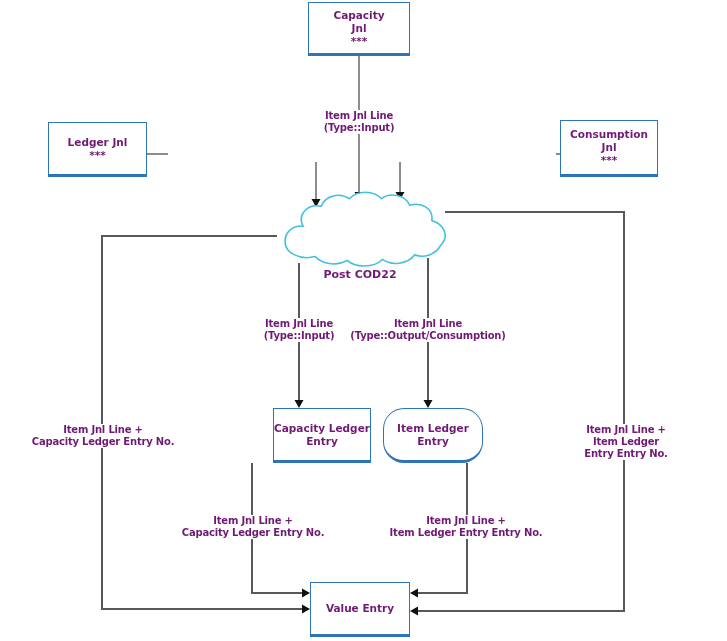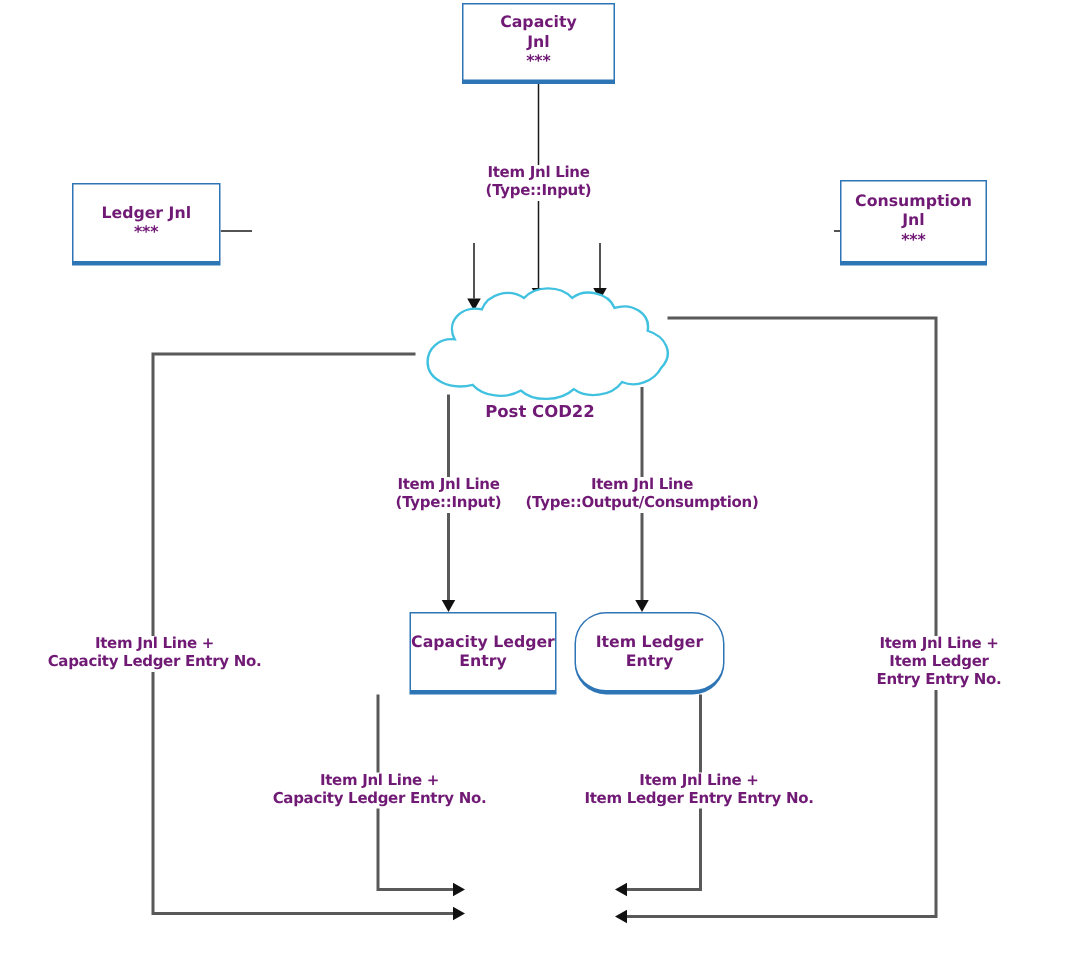--- a/index.html
+++ b/index.html
@@ -64,20 +64,21 @@
 ***</div>
   <div class="node" style="left:48px;top:122px;width:97px;height:51px;">Ledger Jnl
 ***</div>
   <div class="node" style="left:560px;top:120px;width:96px;height:53px;">Consumption
 Jnl
 ***</div>
   <div class="node" style="left:237px;top:408px;width:96px;height:51px;margin-left:36px;">Capacity Ledger
 Entry</div>
   <div class="node" style="left:383px;top:408px;width:98px;height:51px;border-radius:21px;">Item Ledger
 Entry</div>
+  <div class="node" style="left:310px;top:582px;width:98px;height:51px;">Value Entry</div>
 
   <div class="cloud-text" style="left:360px;top:224px;margin-top:44px;">Post COD22</div>
 
   <div class="lbl" style="left:359px;top:110px;">Item Jnl Line
 (Type::Input)</div>
   <div class="lbl" style="left:299px;top:318px;">Item Jnl Line
 (Type::Input)</div>
   <div class="lbl" style="left:428px;top:318px;">Item Jnl Line
 (Type::Output/Consumption)</div>
   <div class="lbl" style="left:103px;top:424px;">Item Jnl Line +

